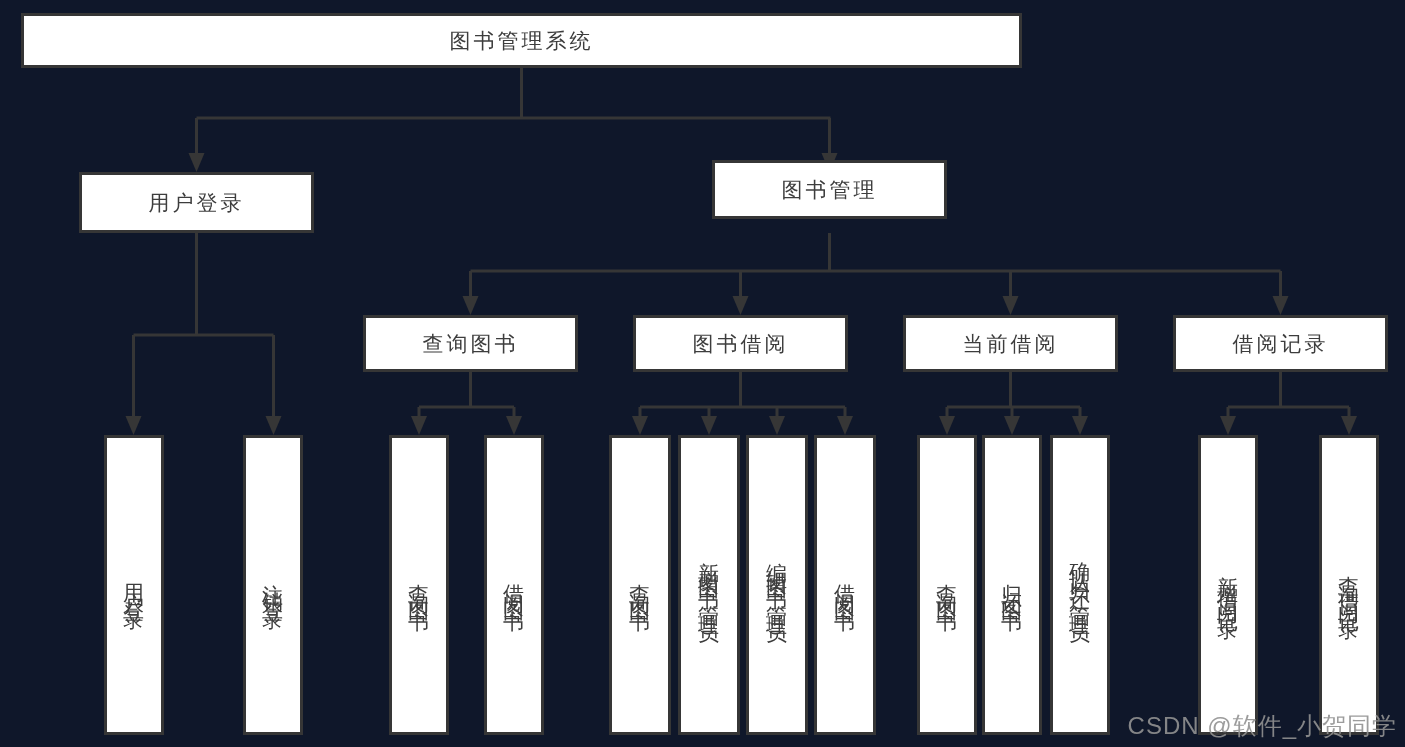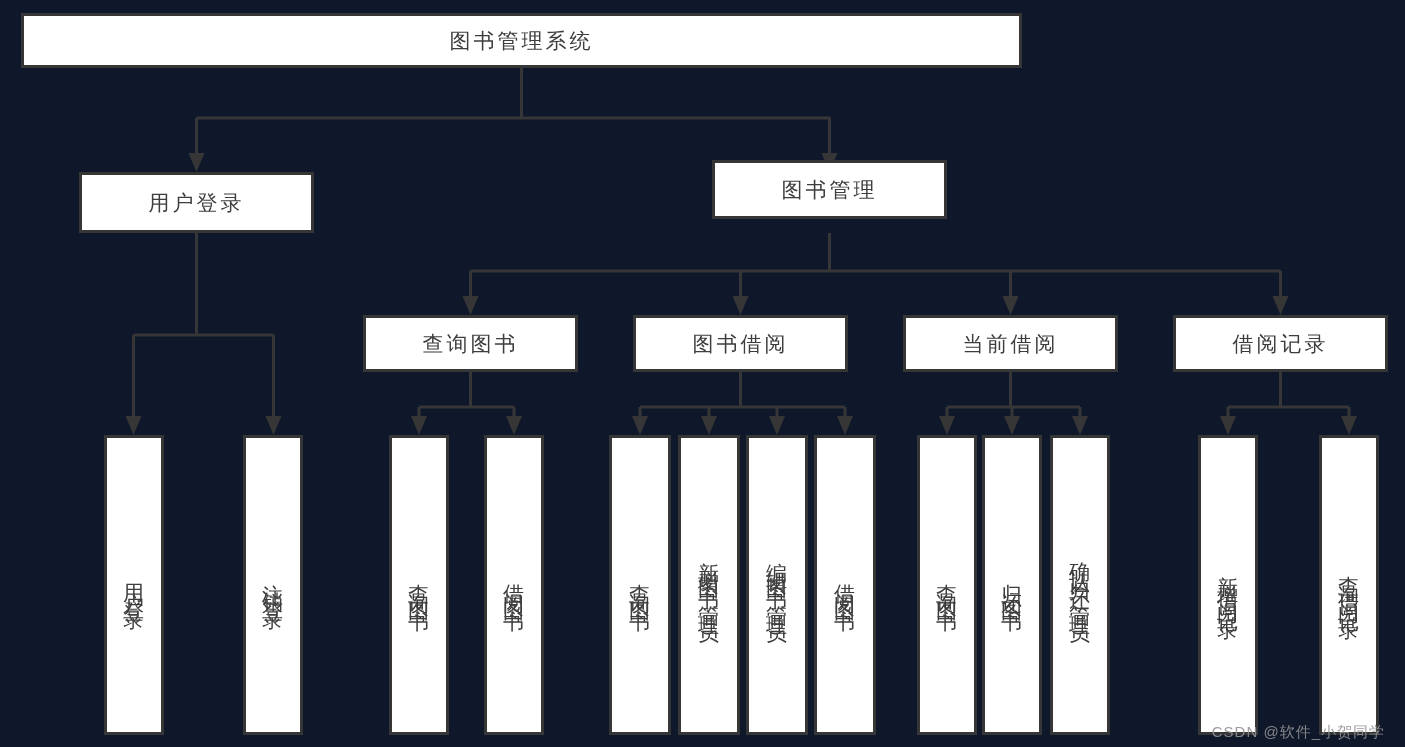--- a/index.html
+++ b/index.html
@@ -12,22 +12,22 @@
     position:absolute; box-sizing:border-box;
     border:3px solid #363636; background:#ffffff;
     display:flex; align-items:center; justify-content:center;
     font-size:21px; color:#3d3d3d; letter-spacing:3px;
   }
   .vtext {
     writing-mode:vertical-rl; text-orientation:mixed;
     letter-spacing:0.42em; line-height:1; white-space:nowrap;
   }
   .watermark {
-    position:absolute; right:20px; bottom:5px;
-    font-size:15px; color:rgba(145,145,145,0.9); letter-spacing:1px;
+    position:absolute; right:8px; bottom:5px;
+    font-size:24px; color:rgba(145,145,145,0.9); letter-spacing:1px;
   }
 </style>
 </head>
 <body>
 
 <div class="canvas">
 
   <svg class="connectors" width="1405" height="747">
     <g stroke="#363636" stroke-width="3" fill="none">
 

